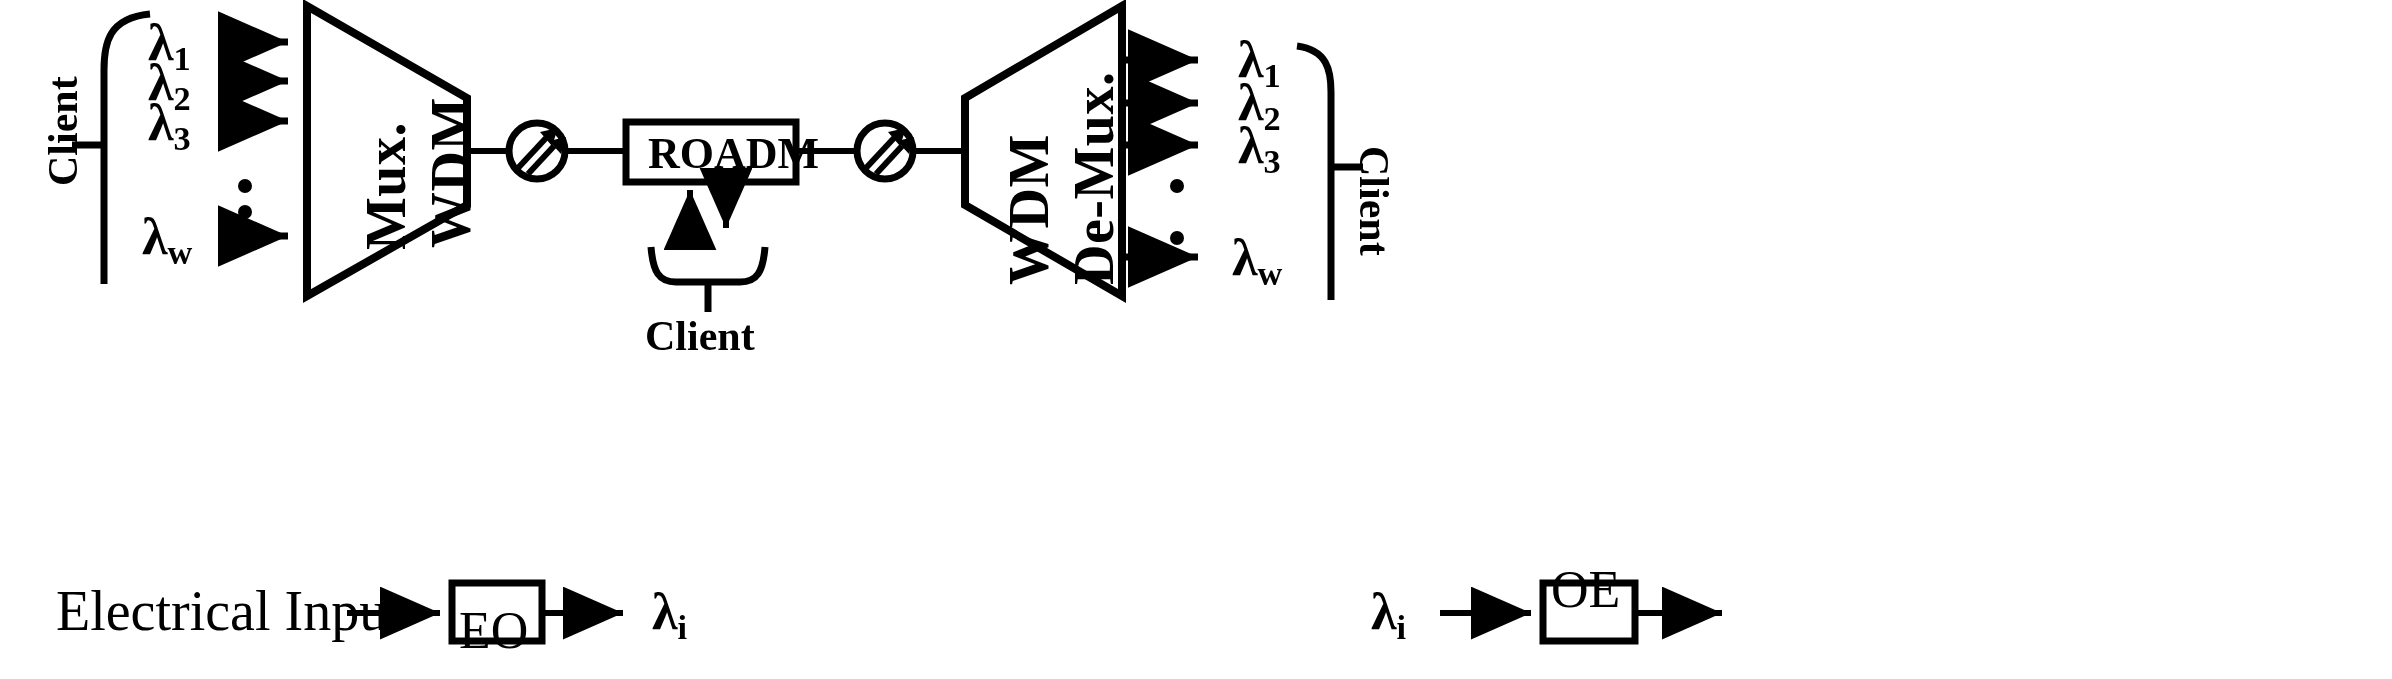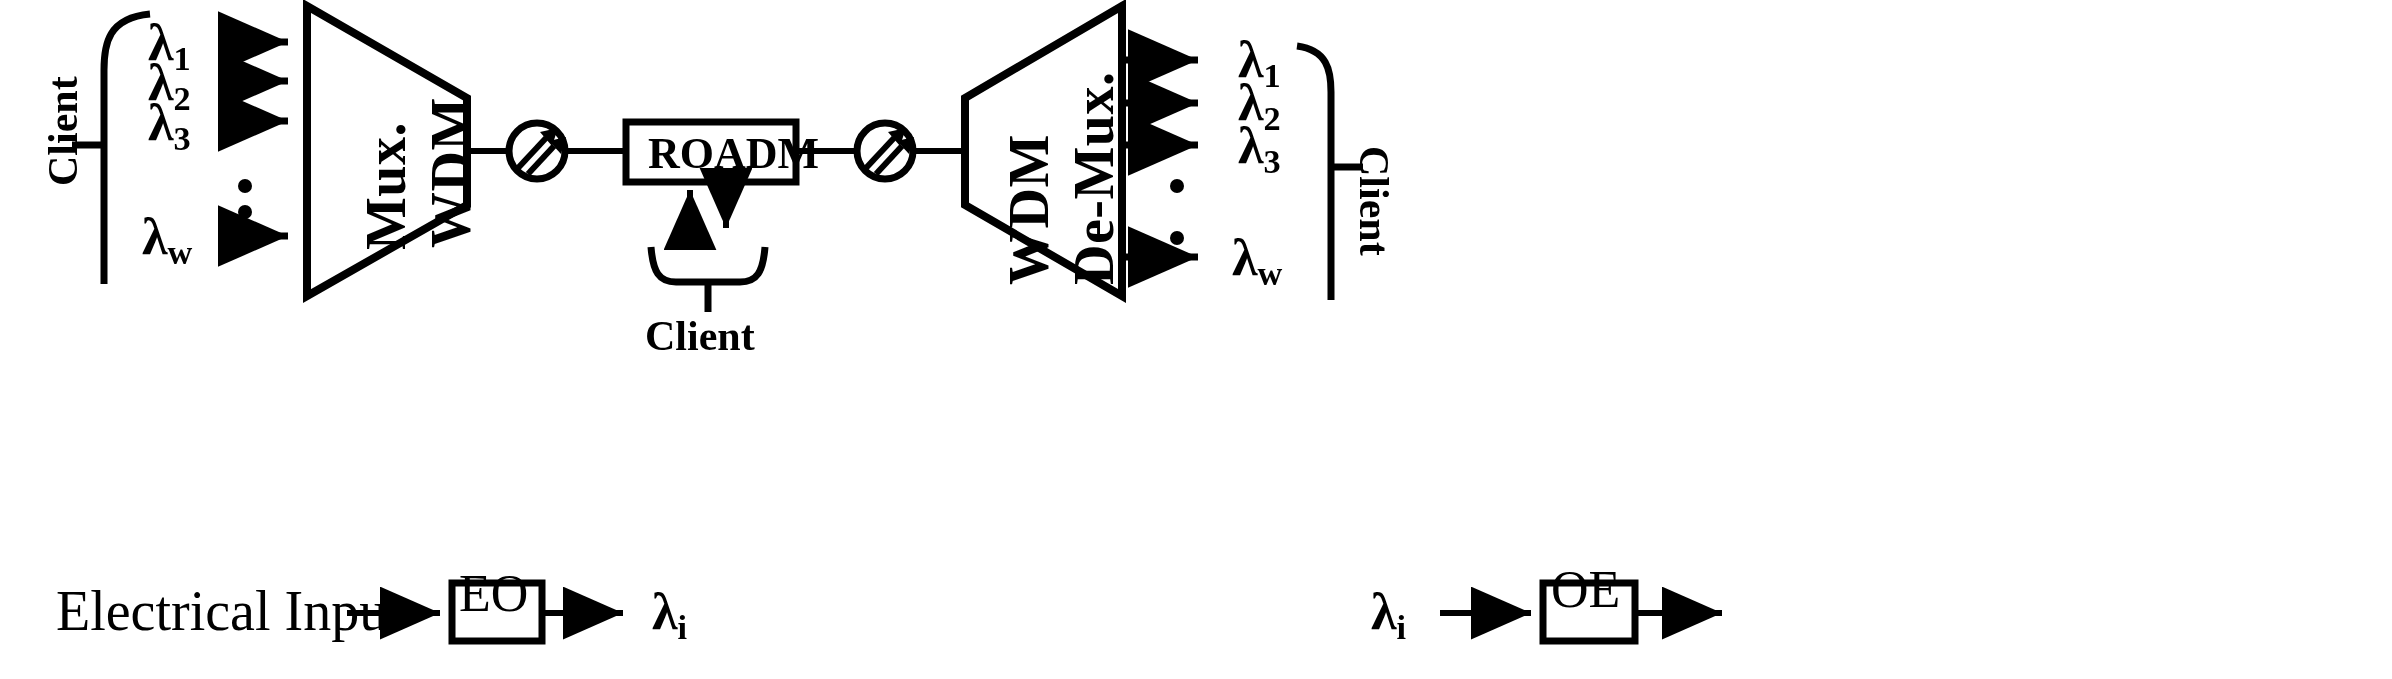--- a/index.html
+++ b/index.html
@@ -217,21 +217,21 @@
   <div class="lbl lam" style="left:1238px; top:120px;">
     <span>λ</span><sub>3</sub>
   </div>
   <div class="lbl lam" style="left:1232px; top:232px;">
     <span>λ</span><sub>w</sub>
   </div>
 
   <div class="lbl client-v-right" style="left:1395px; top:146px;">Client</div>
 
   <div class="lbl plain" style="left:48px; top:583px;margin-left:8px;">Electrical Input</div>
-  <div class="lbl boxtxt" style="left:459px; top:568px;">EO</div>
+  <div class="lbl boxtxt" style="left:459px; top:605px;">EO</div>
   <div class="lbl lam" style="left:652px; top:586px;">
     <span>λ</span><sub>i</sub>
   </div>
 
   <div class="lbl lam" style="left:1371px; top:586px;">
     <span>λ</span><sub>i</sub>
   </div>
   <div class="lbl boxtxt" style="left:1551px; top:564px;">OE</div>
 
 </div>

